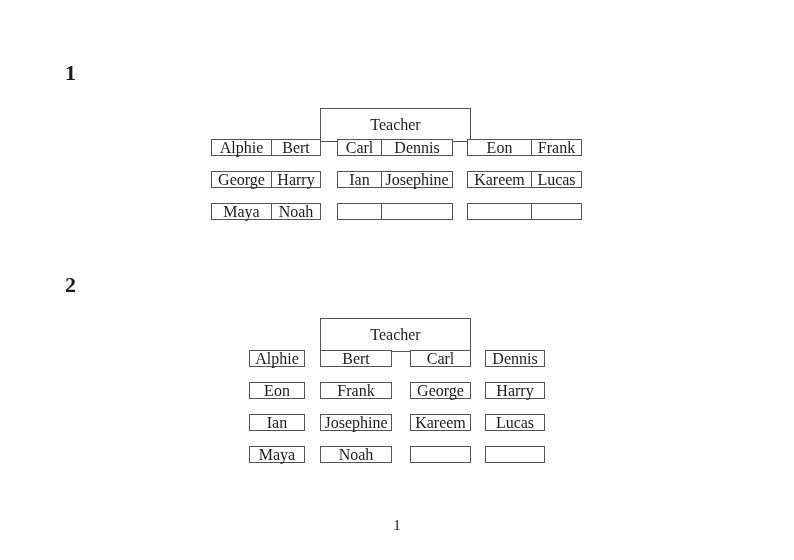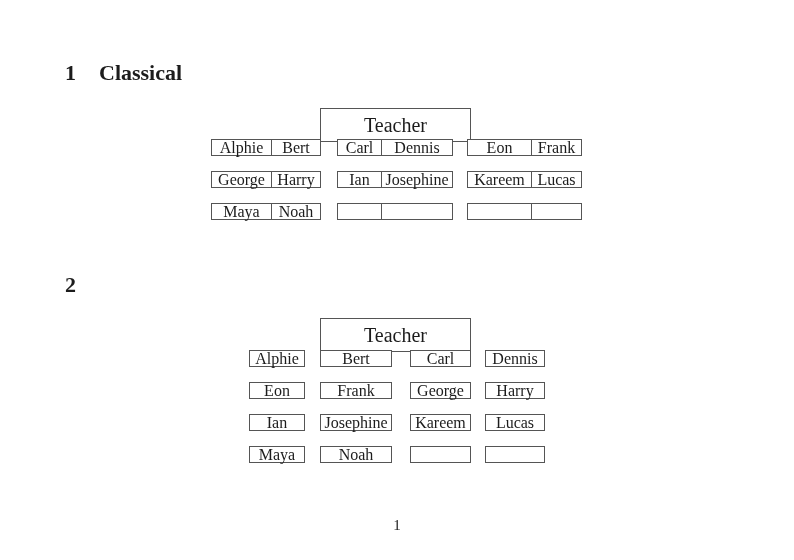--- a/index.html
+++ b/index.html
@@ -20,21 +20,21 @@
   }
   .h1-num  { top: 61px;  left: 65px; }
   .h1-title{ top: 61px;  left: 99px; }
   .h2-num  { top: 273px; left: 65px; }
   .h2-title{ top: 273px; left: 99px; }
 
   .teacher {
     position: absolute; width: 151px; height: 34px;
     border: 1px solid #555; background: #fff;
     display: flex; align-items: center; justify-content: center;
-    font-size: 20px; line-height: 16px;
+    font-size: 16px; line-height: 16px;
   }
   .t1 { left: 320px; top: 108px; }
   .t2 { left: 320px; top: 318px; }
 
   
   .desk {
     position: absolute; height: 17px;
     border: 1px solid #555; background: #fff;
     display: flex;
   }
@@ -66,21 +66,20 @@
     position: absolute; top: 517px; left: 0; width: 794px;
     text-align: center; font-size: 15px;
   }
 </style>
 </head>
 <body>
 
 <div class="page">
 
   <span class="sec-num h1-num">1</span>
-  <span class="sec-title h1-title">Classical</span>
 
   <div class="teacher t1">Teacher</div>
 
   <div class="desk cL r1">
     <span class="seat s1">Alphie</span>
     <span class="seat s2">Bert</span>
   </div>
   <div class="desk cM r1">
     <span class="seat s1">Carl</span>
     <span class="seat s2">Dennis</span>

